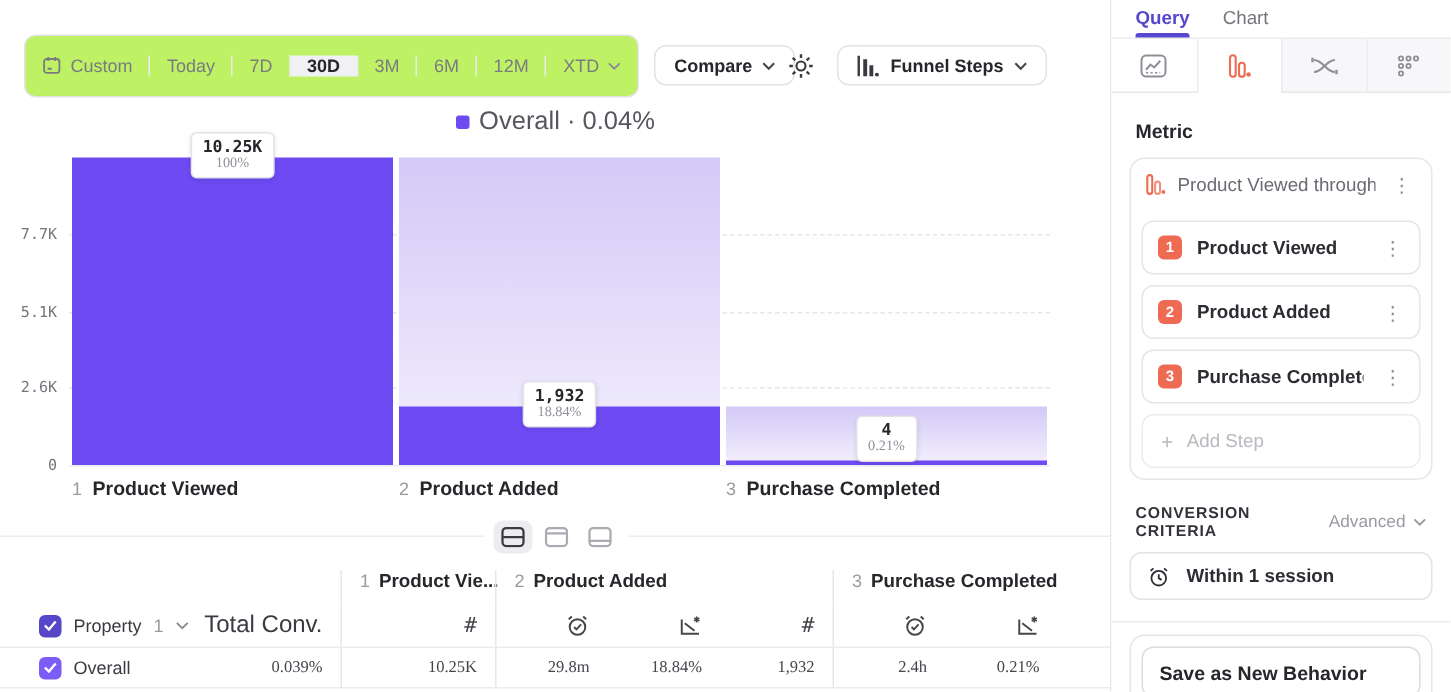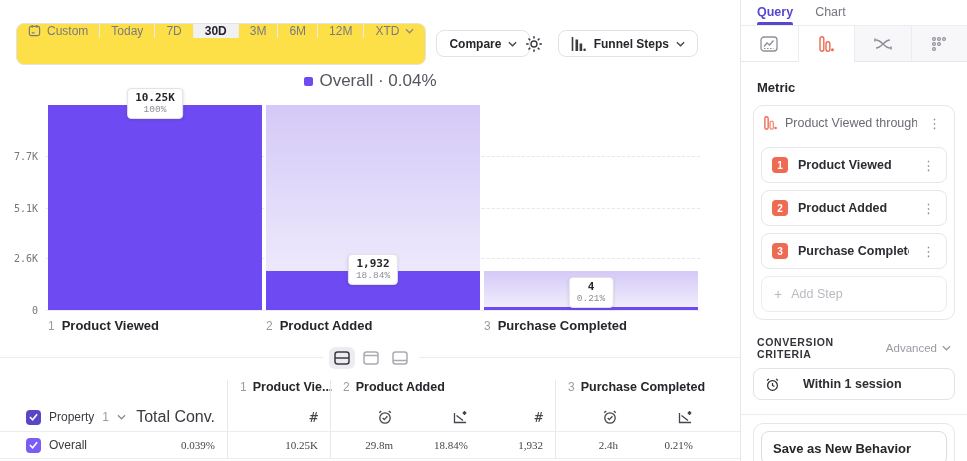--- a/index.html
+++ b/index.html
@@ -5,21 +5,21 @@
   * { margin:0; padding:0; box-sizing:border-box; }
   html,body { width:967px; height:461px; overflow:hidden; background:#fff;
     font-family:"Liberation Sans", sans-serif; color:#26262b; }
 
   
   #left-panel { position:absolute; left:0; top:0; width:741px; height:461px; border-right:1px solid #e6e6ea; background:#fff; }
   #sidebar { position:absolute; left:741px; top:0; width:226px; height:461px; background:#fff; }
 
   
   #toolbar { position:absolute; left:16px; top:30px; right:0; height:27px; display:flex; align-items:center; }
-  .seg-group { display:flex; align-items:flex-start; border:1px solid #e2e2e7; border-radius:8px; overflow:hidden; height:42px; background:#fde047; }
+  .seg-group { display:flex; align-items:center; border:1px solid #e2e2e7; border-radius:8px; overflow:hidden; height:42px; background:#bef264; }
   .seg-item { display:flex; align-items:center; gap:6px; padding:0 11px; font-size:12px; color:#7a7a83; border-left:1px solid #ececf0; cursor:pointer; white-space:nowrap; }
   .seg-item:first-child { border-left:none; }
   .seg-item.selected { background:#f1f1f4; color:#26262b; font-weight:bold; }
   .btn { display:flex; align-items:center; gap:7px; border:1px solid #e2e2e7; border-radius:8px; background:#fff; height:27px; padding:0 12px; font-size:12px; font-weight:bold; color:#26262b; cursor:pointer; white-space:nowrap; }
   #compare-btn { margin-left:10px; }
   #toolbar-right { position:absolute; right:42px; top:0; display:flex; align-items:center; gap:10px; }
   .icon-btn { width:28px; height:27px; display:flex; align-items:center; justify-content:center; cursor:pointer; }
   .chev { display:inline-block; }
 
   
@@ -28,21 +28,21 @@
 
   
   #plot { position:absolute; left:0; top:0; width:741px; height:345px; }
   .gridline { position:absolute; left:46px; width:654px; border-top:1px dashed #e6e6ec; }
   .baseline { position:absolute; left:46px; width:654px; top:310px; border-top:1px solid #ebebf0; }
   .ytick { position:absolute; width:38px; text-align:right; font-family:"DejaVu Sans Mono", monospace; font-size:10px; color:#75757d; }
   .bar-seg-light { position:absolute; background:linear-gradient(to bottom, #d4c9f7 0%, #f3f0fd 100%); }
   .bar-seg-solid { position:absolute; background:#6d4af2; }
   .val-box { position:absolute; background:#fff; border:1px solid #e2e2e8; border-radius:4px; box-shadow:0 1px 3px rgba(20,20,40,.10); padding:2px 7px 3px; text-align:center; z-index:3; }
   .val-box .v { font-family:"DejaVu Sans Mono", monospace; font-size:11px; font-weight:bold; color:#26262b; line-height:13px; white-space:nowrap; }
-  .val-box .p { font-family:Liberation Mono, monospace; font-size:9.5px; color:#8e8e97; line-height:11px; white-space:nowrap; }
+  .val-box .p { font-family:Liberation Serif, serif; font-size:9.5px; color:#8e8e97; line-height:11px; white-space:nowrap; }
   .step-label { position:absolute; top:318px; font-size:13px; display:flex; gap:7px; align-items:baseline; }
   .step-label .n { color:#9a9aa2; font-size:12px; }
   .step-label .t { font-weight:bold; color:#26262b; }
 
   
   #chart-divider { position:absolute; left:0; top:357px; width:741px; border-top:1px solid #ececf0; }
   #layout-toggles { position:absolute; left:0; top:345px; width:741px; display:flex; justify-content:center; }
   .toggle-wrap { background:#fff; padding:2px 6px; display:flex; gap:3px; }
   .toggle-btn { width:26px; height:22px; border-radius:6px; display:flex; align-items:center; justify-content:center; cursor:pointer; }
   .toggle-btn.selected { background:#ededf1; }
@@ -86,21 +86,21 @@
   .funnel-title { flex:1; font-size:12.5px; color:#6b6b74; white-space:nowrap; overflow:hidden; }
   .kebab { color:#8a8a92; font-size:13px; line-height:1; padding:0 3px; cursor:pointer; }
   .step-row { border:1px solid #e6e6ea; border-radius:8px; height:36px; display:flex; align-items:center; gap:10px; padding:0 8px 0 10px; margin-top:7px; background:#fff; cursor:pointer; }
   .step-row:first-of-type { margin-top:0; }
   .step-badge { width:16px; height:16px; border-radius:4px; background:#ee6a52; color:#fff; font-size:10px; font-weight:bold; display:flex; align-items:center; justify-content:center; flex:none; }
   .step-name { flex:1; font-size:12.5px; font-weight:bold; color:#2c2c32; white-space:nowrap; overflow:hidden; }
   .add-step-row { border:1px solid #ececf0; border-radius:8px; height:36px; display:flex; align-items:center; gap:9px; padding:0 12px; margin-top:7px; color:#b9b9c0; font-size:12.5px; cursor:pointer; }
   #cc-row { display:flex; align-items:center; justify-content:space-between; margin:16px 4px 8px; }
   #cc-label { font-size:10.5px; font-weight:bold; letter-spacing:.6px; color:#33333a; }
   #advanced { font-size:11.5px; color:#9a9aa2; display:flex; align-items:center; gap:5px; cursor:pointer; }
-  #within-box { border:1px solid #e2e2e7; border-radius:8px; height:32px; display:flex; align-items:center; gap:23px; padding:0 11px; font-size:12.5px; font-weight:bold; color:#2c2c32; cursor:pointer; }
+  #within-box { border:1px solid #e2e2e7; border-radius:8px; height:32px; display:flex; align-items:center; gap:11px; padding:0 11px; font-size:12.5px; font-weight:bold; color:#2c2c32; cursor:pointer; }
   #sb-hr { border-top:1px solid #ececf0; margin:14px -12px 8px; }
   #save-card { padding:7px; }
   #save-box { border:1px solid #dcdce2; border-radius:8px; height:34px; display:flex; align-items:center; padding:0 11px; font-size:13px; font-weight:bold; color:#26262b; cursor:pointer; }
 </style>
 </head>
 <body>
 
 <div id="left-panel">
 
   <div id="toolbar">

